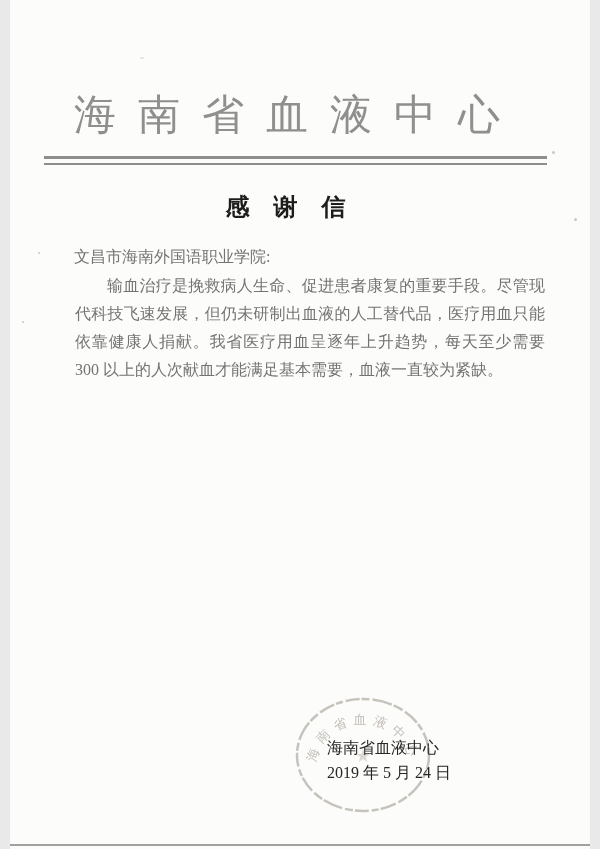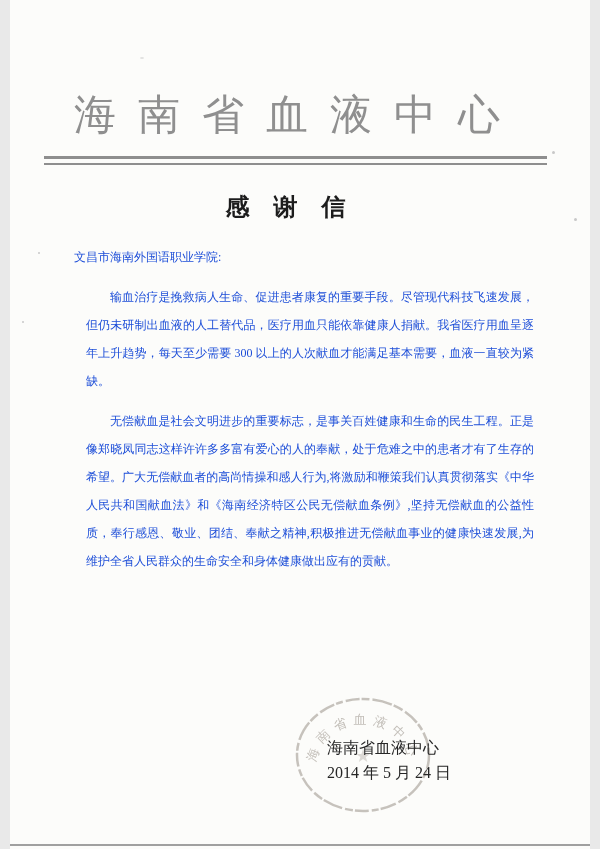--- a/index.html
+++ b/index.html
@@ -53,29 +53,29 @@
     color: #1c1c1c;
     transform: translateX(-8px);
     white-space: nowrap;
   }
   
   .letter-body {
     position: absolute;
     top: 243px;
     left: 64px;
     width: 472px;
-    font-size: 12px;
+    font-size: 16px;
     line-height: 28px;
     text-align: justify;
-    color: #1d4ed8;
+    color: #737373;
     font-family: Liberation Serif, serif;
   }
   .recipient { margin: 0; }
   .para {
-    margin: 12px;
+    margin: 1px;
     text-indent: 2em;
   }
   
   .signature {
     position: absolute;
     left: 317px;
     top: 735px;
     font-size: 16px;
     line-height: 25px;
     color: #262626;
@@ -130,35 +130,34 @@
   <div class="letterhead">海南省血液中心</div>
 
   <div class="rule rule-top"></div>
   <div class="rule rule-bottom"></div>
 
   <h1 class="title">感 谢 信</h1>
 
   <div class="letter-body">
     <p class="recipient">文昌市海南外国语职业学院:</p>
     <p class="para">输血治疗是挽救病人生命、促进患者康复的重要手段。尽管现代科技飞速发展，但仍未研制出血液的人工替代品，医疗用血只能依靠健康人捐献。我省医疗用血呈逐年上升趋势，每天至少需要 300 以上的人次献血才能满足基本需要，血液一直较为紧缺。</p>
-    <p class="para">无偿献血是社会文明进步的重要标志，是事关百姓健康和生命的民生工程。正是像郑晓凤同志这样许许多多富有爱心的人的奉献，处于危难之中的患者才有了生存的希望。广大无偿献血者的高尚情操和感人行为,将激励和鞭策我们认真贯彻落实《中华人民共和国献血法》和《海南经济特区公民无偿献血条例》,坚持无偿献血的公益性质，奉行感恩、敬业、团结、奉献之精神,积极推进无偿献血事业的健康快速发展,为维护全省人民群众的生命安全和身体健康做出应有的贡献。</p>
   </div>
 
   <svg class="seal" viewBox="0 0 140 120">
     <ellipse cx="70" cy="59" rx="66" ry="56" fill="none" stroke-width="2.5" opacity="0.75" stroke-dasharray="14 2 8 3 20 2 10 3 16 2 7 3" stroke="#a8a29a"></ellipse>
     <path id="sealArc" d="M 25 82 A 47 42 0 1 1 115 82" fill="none"></path>
     <text class="seal-arc-text" opacity="0.8" fill="#a8a29a">
       <textPath href="#sealArc" startOffset="50%" text-anchor="middle">海南省血液中心</textPath>
     </text>
     <text class="seal-star" x="70" y="66" text-anchor="middle" opacity="0.45" fill="#a8a29a">★</text>
   </svg>
 
   <div class="signature">
     <div>海南省血液中心</div>
-    <div>2014 年 5 月 24 日</div>
+    <div>2019 年 5 月 24 日</div>
   </div>
 
   <div class="scan-edge-line"></div>
   <div class="speckle s1"></div>
   <div class="speckle s2"></div>
   <div class="speckle s3"></div>
   <div class="speckle s4"></div>
 
 </div>
 

